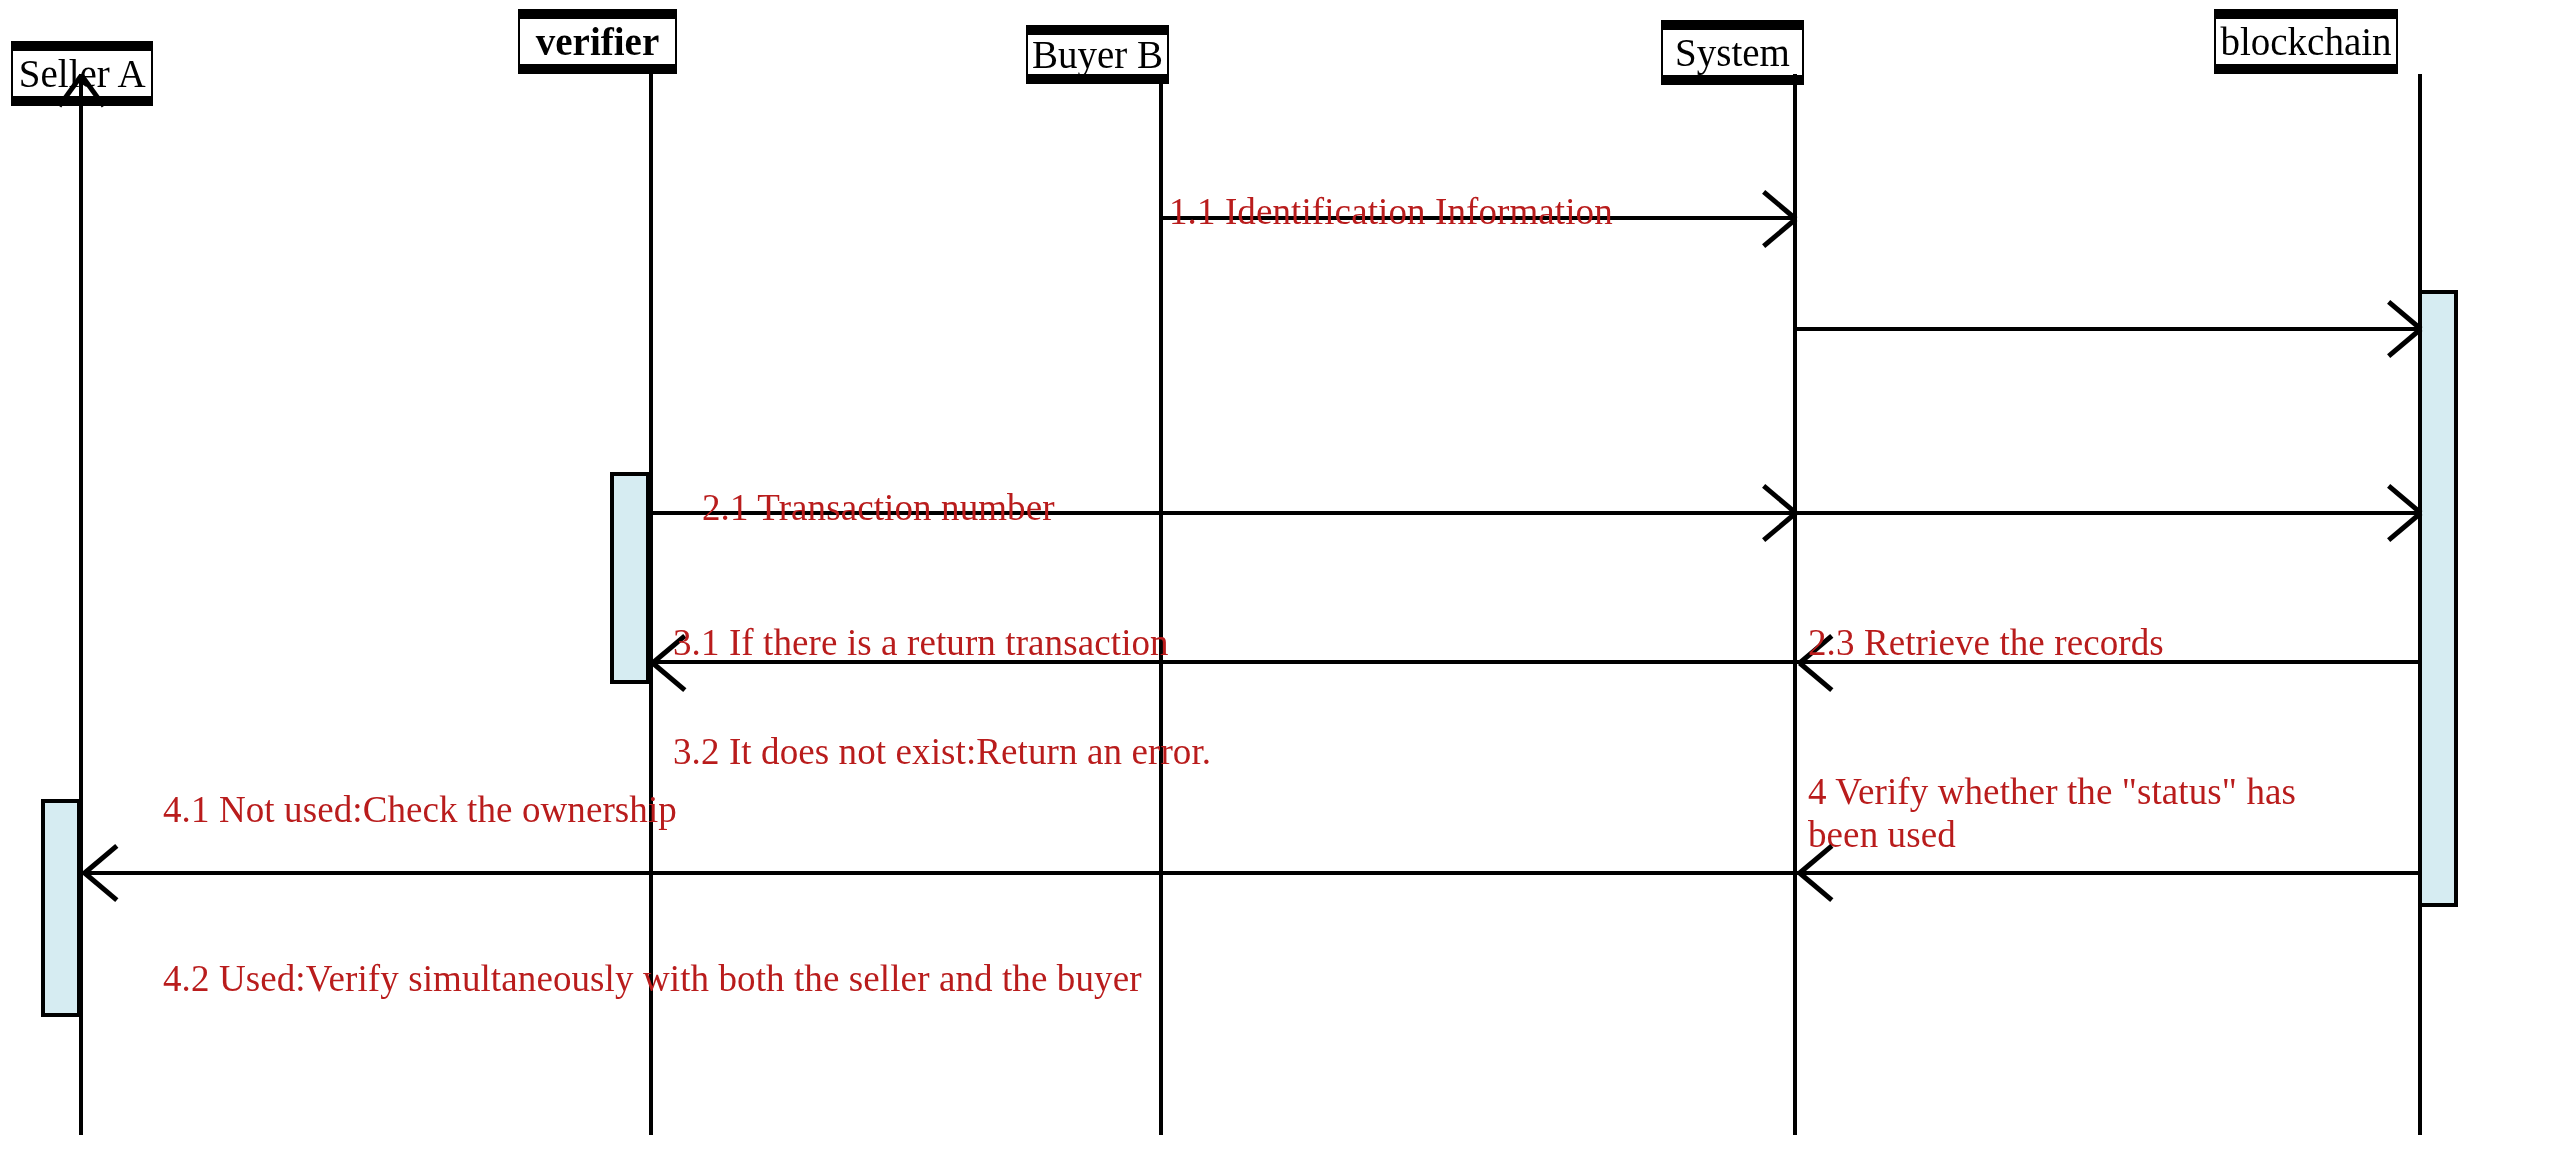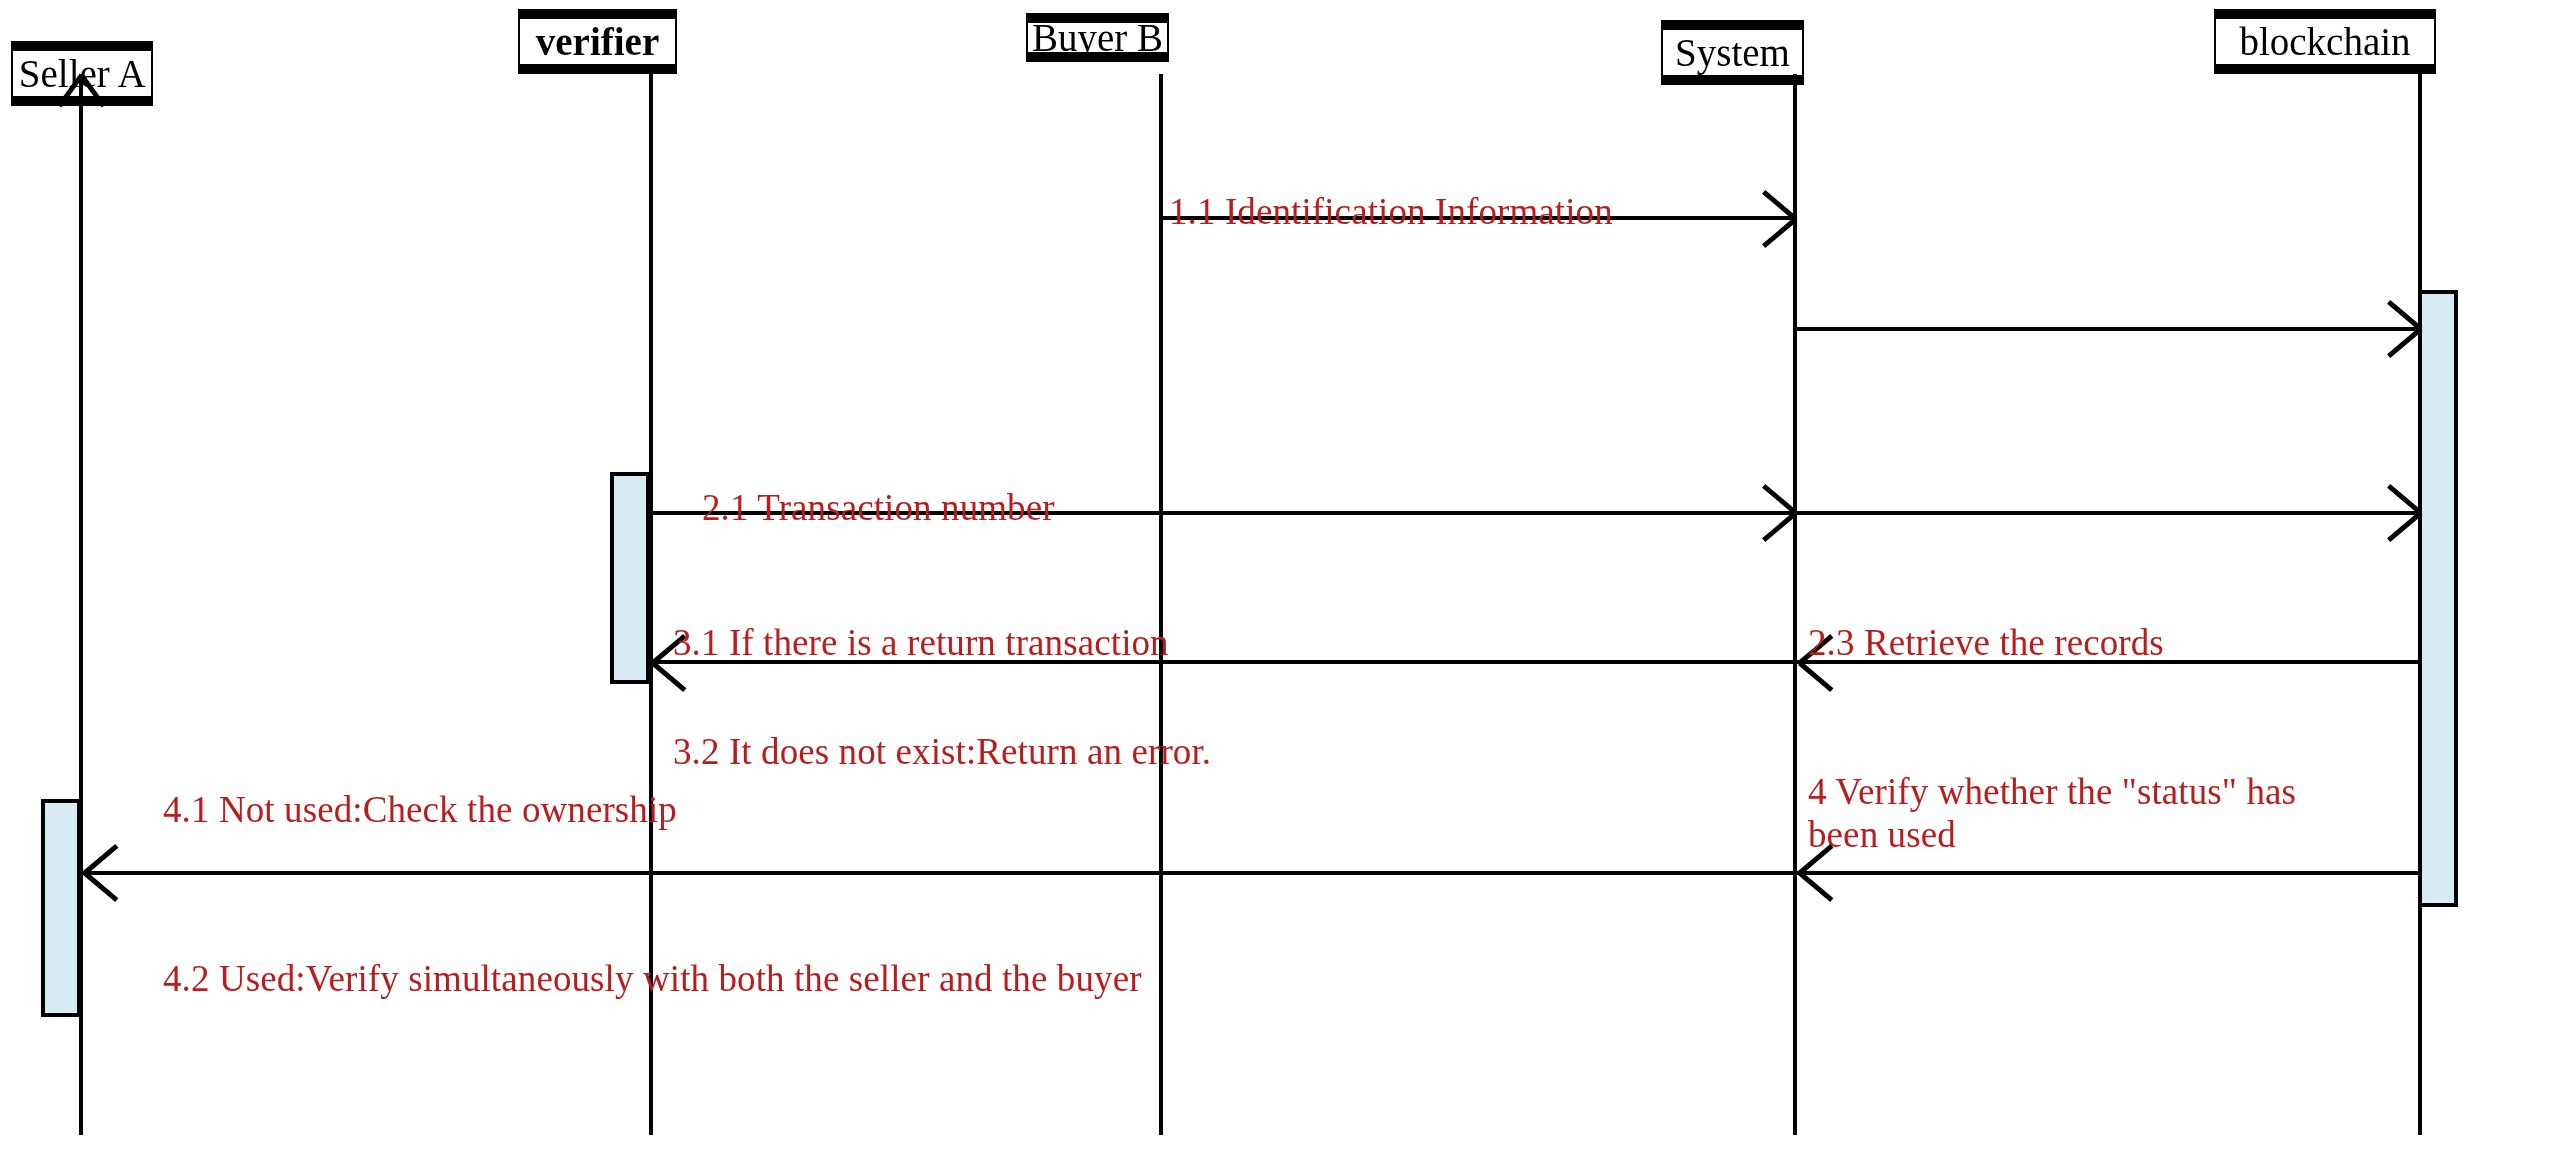--- a/index.html
+++ b/index.html
@@ -22,27 +22,27 @@
 <body>
 
 <div id="stage">
 
   <div class="lifeline-box" style="left:11.2px;top:8.7px;width:142px;height:65px;margin-top:32px;">
     <span class="lifeline-label">Seller A</span>
   </div>
   <div class="lifeline-box" style="left:518px;top:8.7px;width:159px;height:65px;font-weight:bold;">
     <span class="lifeline-label">verifier</span>
   </div>
-  <div class="lifeline-box" style="left:1026px;top:13px;width:143px;height:49px;">
+  <div class="lifeline-box" style="left:1026px;top:25px;width:143px;height:59px;">
     <span class="lifeline-label">Buyer B</span>
   </div>
   <div class="lifeline-box" style="left:1661px;top:8.7px;width:143px;height:65px;margin-top:11px;">
     <span class="lifeline-label">System</span>
   </div>
-  <div class="lifeline-box" style="left:2214px;top:8.7px;width:222px;height:65px;">
+  <div class="lifeline-box" style="left:2214px;top:8.7px;width:184px;height:65px;">
     <span class="lifeline-label">blockchain</span>
   </div>
 
   <div class="lifeline-line" style="left:79px;top:74px;height:1061px;"></div>
   <div class="lifeline-line" style="left:649px;top:74px;height:1061px;"></div>
   <div class="lifeline-line" style="left:1159px;top:74px;height:1061px;"></div>
   <div class="lifeline-line" style="left:1793px;top:74px;height:1061px;"></div>
   <div class="lifeline-line" style="left:2418px;top:74px;height:1061px;"></div>
 
   <div class="arrow-head" style="left:53px;top:74px;">

